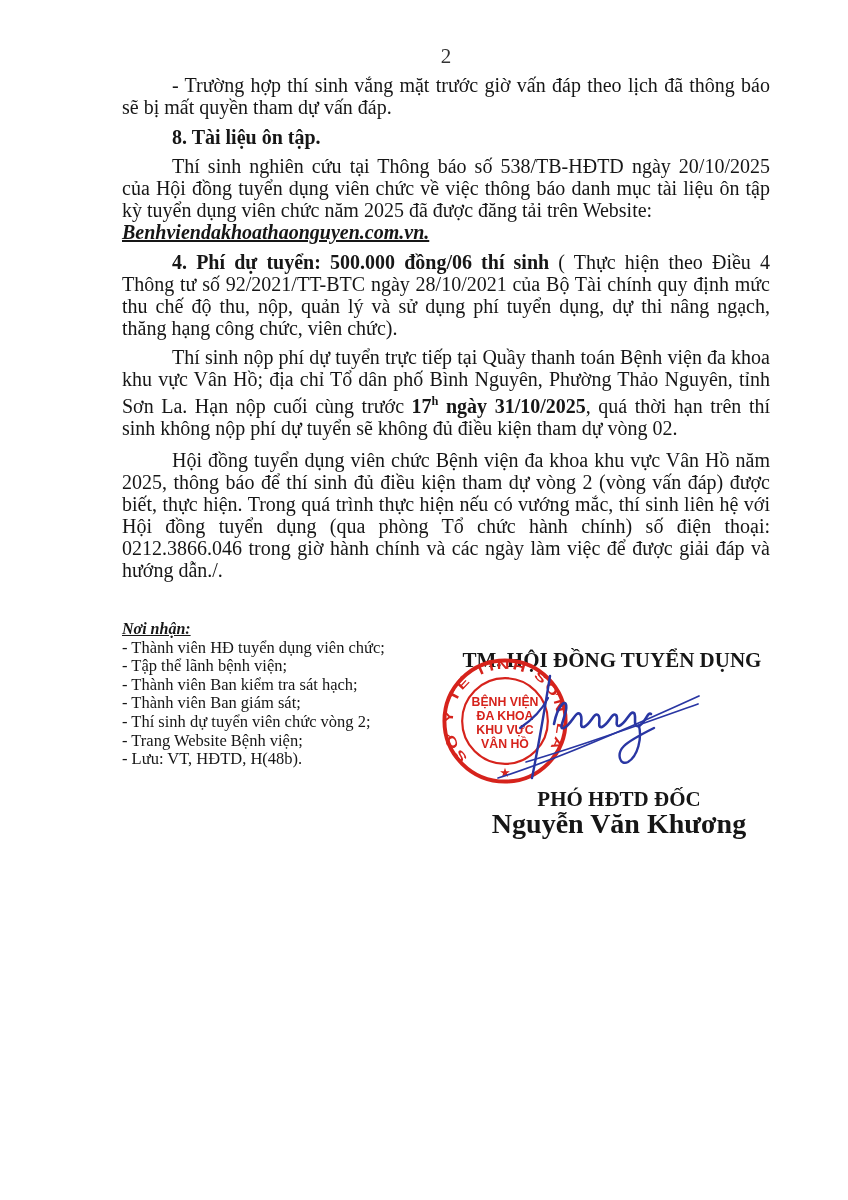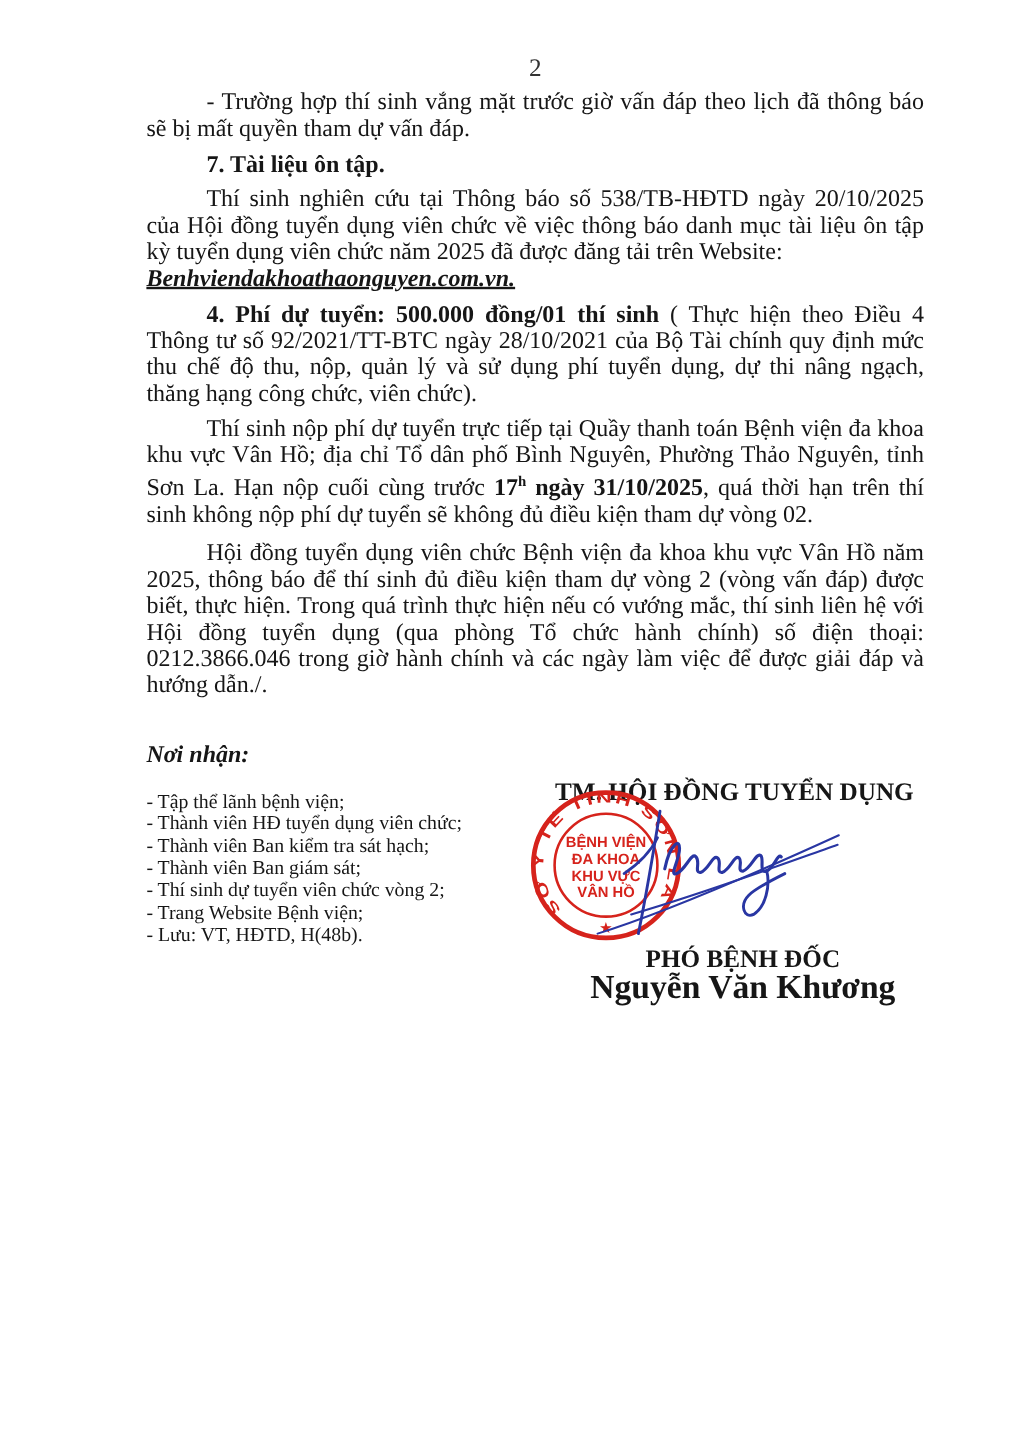--- a/index.html
+++ b/index.html
@@ -26,21 +26,21 @@
   .website {
     display:block; font-weight:bold; font-style:italic;
     text-decoration:underline; text-indent:0;
   }
   sup.hour { font-size:0.62em; vertical-align:super; font-weight:bold; }
 
   .recipients {
     position:absolute; left:122px; top:620px; width:330px;
     font-size:16.5px; line-height:18.6px; text-align:left;
   }
-  .recipients-title { font-weight:bold; font-style:italic; font-size:20px; margin-bottom:20px; }
+  .recipients-title { font-weight:bold; font-style:italic; font-size:16px; margin-bottom:0;text-decoration:underline; }
 
   .sig-block {
     position:absolute; left:452px; top:648px; width:320px; text-align:center;
   }
   .sig-org   { font-weight:bold; font-size:21px; line-height:24px; }
   .sig-title { font-size:20px; line-height:24px; }
   .sig-pos   { font-weight:bold; font-size:21px; line-height:24px; margin-top:115px; padding-left:14px; }
   .sig-name  { font-weight:bold; font-size:28px; line-height:26px; padding-left:14px; }
 
   .stamp-svg { position:absolute; left:440px; top:656px; width:130px; height:130px; }
@@ -50,45 +50,45 @@
 </head>
 <body>
 
 <div class="page">
 
   <div class="page-number">2</div>
 
   <div class="body-text">
     <p><span>- Trường hợp thí sinh vắng mặt trước giờ vấn đáp theo lịch đã thông báo sẽ bị mất quyền tham dự vấn đáp.</span></p>
 
-    <p class="para-heading"><span>7. Tài liệu ôn tập.</span></p>
+    <p class="para-heading"><span>8. Tài liệu ôn tập.</span></p>
 
     <p class="para-material"><span>Thí sinh nghiên cứu tại Thông báo số 538/TB-HĐTD ngày 20/10/2025 của Hội đồng tuyển dụng viên chức về việc thông báo danh mục tài liệu ôn tập kỳ tuyển dụng viên chức năm 2025 đã được đăng tải trên Website:</span><span class="website">Benhviendakhoathaonguyen.com.vn.</span></p>
 
-    <p class="para-fee"><span class="bold">4. Phí dự tuyển: 500.000 đồng/01 thí sinh </span><span class="italic">( Thực hiện theo Điều 4 Thông tư số 92/2021/TT-BTC ngày 28/10/2021 của Bộ Tài chính quy định mức thu chế độ thu, nộp, quản lý và sử dụng phí tuyển dụng, dự thi nâng ngạch, thăng hạng công chức, viên chức).</span></p>
+    <p class="para-fee"><span class="bold">4. Phí dự tuyển: 500.000 đồng/06 thí sinh </span><span class="italic">( Thực hiện theo Điều 4 Thông tư số 92/2021/TT-BTC ngày 28/10/2021 của Bộ Tài chính quy định mức thu chế độ thu, nộp, quản lý và sử dụng phí tuyển dụng, dự thi nâng ngạch, thăng hạng công chức, viên chức).</span></p>
 
     <p class="para-payment"><span>Thí sinh nộp phí dự tuyển trực tiếp tại Quầy thanh toán Bệnh viện đa khoa khu vực Vân Hồ; địa chỉ Tổ dân phố Bình Nguyên, Phường Thảo Nguyên, tỉnh Sơn La. Hạn nộp cuối cùng trước </span><span class="bold">17</span><sup class="hour">h</sup><span class="bold"> ngày 31/10/2025</span><span>, quá thời hạn trên thí sinh không nộp phí dự tuyển sẽ không đủ điều kiện tham dự vòng 02.</span></p>
 
     <p class="para-contact"><span>Hội đồng tuyển dụng viên chức Bệnh viện đa khoa khu vực Vân Hồ năm 2025, thông báo để thí sinh đủ điều kiện tham dự vòng 2 </span><span class="italic">(vòng vấn đáp)</span><span> được biết, thực hiện. Trong quá trình thực hiện nếu có vướng mắc, thí sinh liên hệ với Hội đồng tuyển dụng </span><span class="italic">(qua phòng Tổ chức hành chính)</span><span> số điện thoại: 0212.3866.046 trong giờ hành chính và các ngày làm việc để được giải đáp và hướng dẫn./.</span></p>
   </div>
 
   <div class="recipients">
     <div class="recipients-title">Nơi nhận:</div>
+    <div class="recipients-item">- Thành viên HĐ tuyển dụng viên chức;</div>
     <div class="recipients-item">- Tập thể lãnh bệnh viện;</div>
-    <div class="recipients-item">- Thành viên HĐ tuyển dụng viên chức;</div>
     <div class="recipients-item">- Thành viên Ban kiểm tra sát hạch;</div>
     <div class="recipients-item">- Thành viên Ban giám sát;</div>
     <div class="recipients-item">- Thí sinh dự tuyển viên chức vòng 2;</div>
     <div class="recipients-item">- Trang Website Bệnh viện;</div>
     <div class="recipients-item">- Lưu: VT, HĐTD, H(48b).</div>
   </div>
 
   <div class="sig-block">
     <div class="sig-org">TM. HỘI ĐỒNG TUYỂN DỤNG</div>
-    <div class="sig-pos">PHÓ BỆNH ĐỐC</div>
+    <div class="sig-pos">PHÓ HĐTD ĐỐC</div>
     <div class="sig-name">Nguyễn Văn Khương</div>
   </div>
 
   <svg class="stamp-svg" viewBox="0 0 132 132">
     <circle cx="66" cy="66" r="61.5" fill="none" stroke="#d6231c" stroke-width="4"></circle>
     <circle cx="66" cy="66" r="43.5" fill="none" stroke="#d6231c" stroke-width="2.2"></circle>
     <defs>
       <path id="ringPath" d="M 28.5 103.5 A 53 53 0 1 1 103.5 103.5" fill="none"></path>
     </defs>
     <text class="stamp-ring-text" fill="#d6231c" font-size="12" letter-spacing="1.5">

